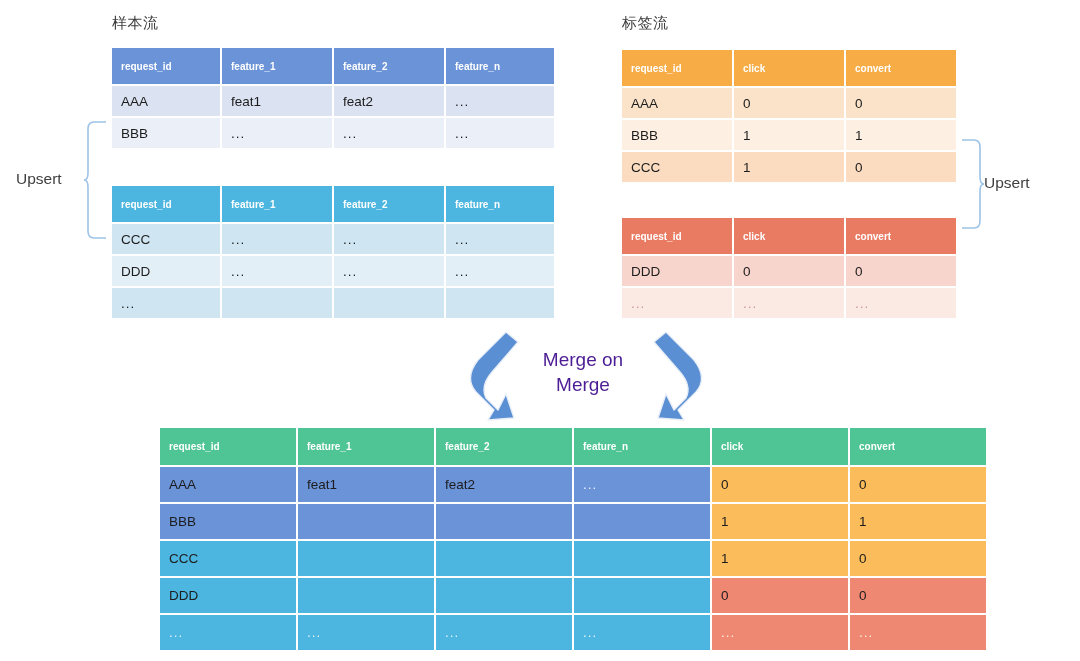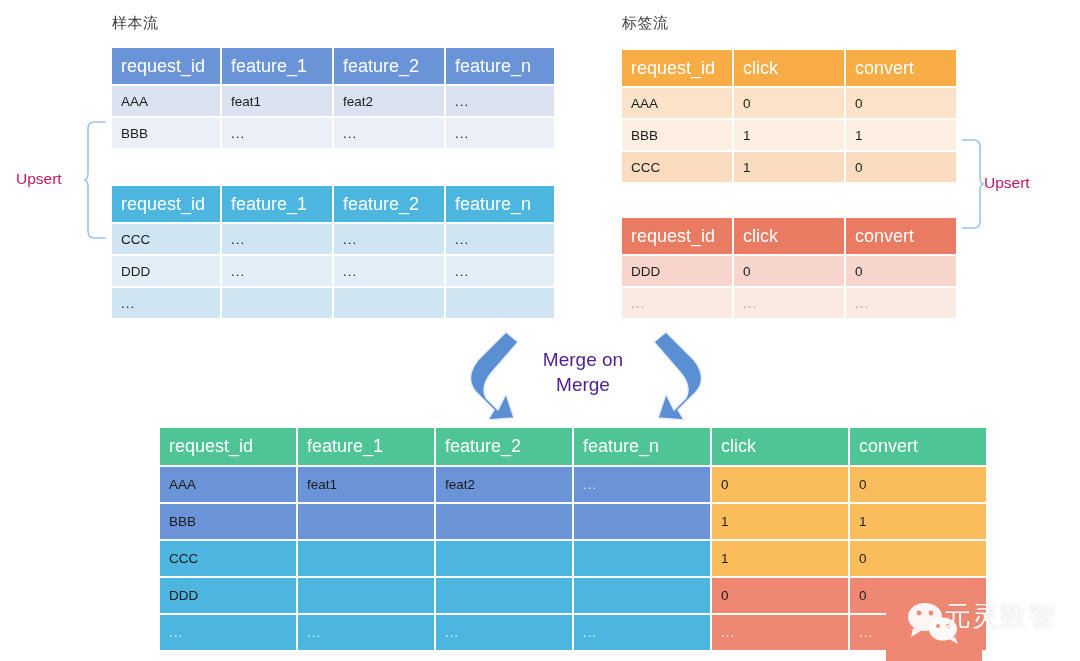--- a/index.html
+++ b/index.html
@@ -30,22 +30,22 @@
     height: 30px;
     padding: 0 9px;
     font-size: 13.5px;
     vertical-align: middle;
     white-space: nowrap;
     overflow: hidden;
   }
   .tbl .hdr td {
     height: 36px;
     color: #ffffff;
-    font-weight: normal;
-    font-size: 18px;
+    font-weight: bold;
+    font-size: 10px;
   }
   .dots { color: #7d8fa5; letter-spacing: 1px; }
 
   
   .t-sample1 { left: 110px; top: 46px; width: 436px; }
   .t-sample1 .hdr td { background: #6b93d8; }
   .t-sample1 .r0 td { background: #dbe2f2; color: #1d1d1d; }
   .t-sample1 .r1 td { background: #eaeff8; color: #1d1d1d; }
 
   
@@ -77,21 +77,21 @@
   .c-cyan   { background: #4cb6e0; color: #1c1c1c; }
   .c-orange { background: #fbbc5b; color: #1c1c1c; }
   .c-salmon { background: #ee8873; color: #1c1c1c; }
   .c-blue.dots, .c-cyan.dots   { color: #e8f2fb; }
   .c-orange.dots, .c-salmon.dots { color: #fdf2e2; }
 
   
   .upsert-label {
     position: absolute;
     font-size: 15.5px;
-    color: #be185d;
+    color: #404040;
     white-space: nowrap;
   }
   .brk { position: absolute; }
   .brk svg { display: block; }
 
   
   .merge-caption {
     position: absolute;
     left: 528px; top: 347px;
     width: 110px;
@@ -337,29 +337,14 @@
       <td class="c-cyan dots">...</td>
       <td class="c-cyan dots">...</td>
       <td class="c-cyan dots">...</td>
       <td class="c-cyan dots">...</td>
       <td class="c-salmon dots">...</td>
       <td class="c-salmon dots">...</td>
     </tr>
   </tbody>
     </table>
 
-  <div class="watermark">
-    <div class="wm-badge">
-      <svg width="62" height="46" viewBox="0 0 62 46">
-        <ellipse cx="22" cy="16" rx="17" ry="14" fill="rgba(255,255,255,0.92)"></ellipse>
-        <polygon points="10,27 8,36 18,30" fill="rgba(255,255,255,0.92)"></polygon>
-        <circle cx="16" cy="12" r="2.4" fill="#ee8873"></circle>
-        <circle cx="28" cy="12" r="2.4" fill="#ee8873"></circle>
-        <ellipse cx="40" cy="28" rx="14" ry="11.5" fill="rgba(255,255,255,0.96)"></ellipse>
-        <polygon points="52,36 55,43 46,38" fill="rgba(255,255,255,0.96)"></polygon>
-        <circle cx="35" cy="25" r="1.9" fill="#ee8873"></circle>
-        <circle cx="45" cy="25" r="1.9" fill="#ee8873"></circle>
-      </svg>
-    </div>
-    <div class="wm-text">元灵数智</div>
-  </div>
 
 </div>
 
 </body></html>

